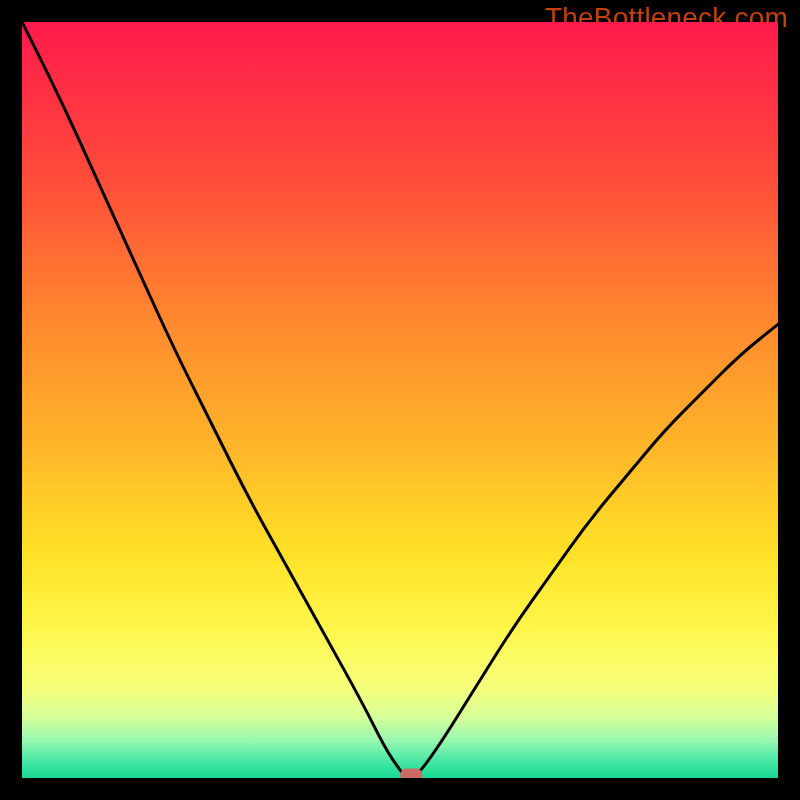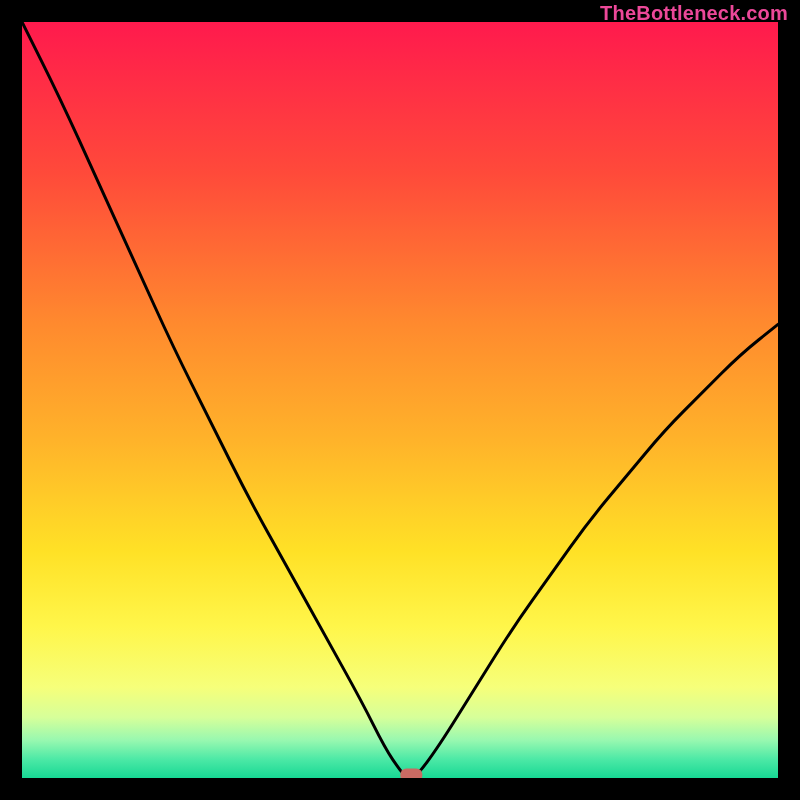--- a/index.html
+++ b/index.html
@@ -36,23 +36,23 @@
     position: absolute;
     left: 0;
     top: 0;
     width: 100%;
     height: 100%;
   }
   .attribution {
     position: absolute;
     top: 2px;
     right: 12px;
-    font-size: 20px;
-    font-weight: 700;
-    color: #ec4899;
+    font-size: 28px;
+    font-weight: 400;
+    color: #c2410c;
     letter-spacing: 0.2px;
   }
 </style>
 </head>
 <body>
 
 <div class="frame">
 
   <div class="attribution">TheBottleneck.com</div>
 

